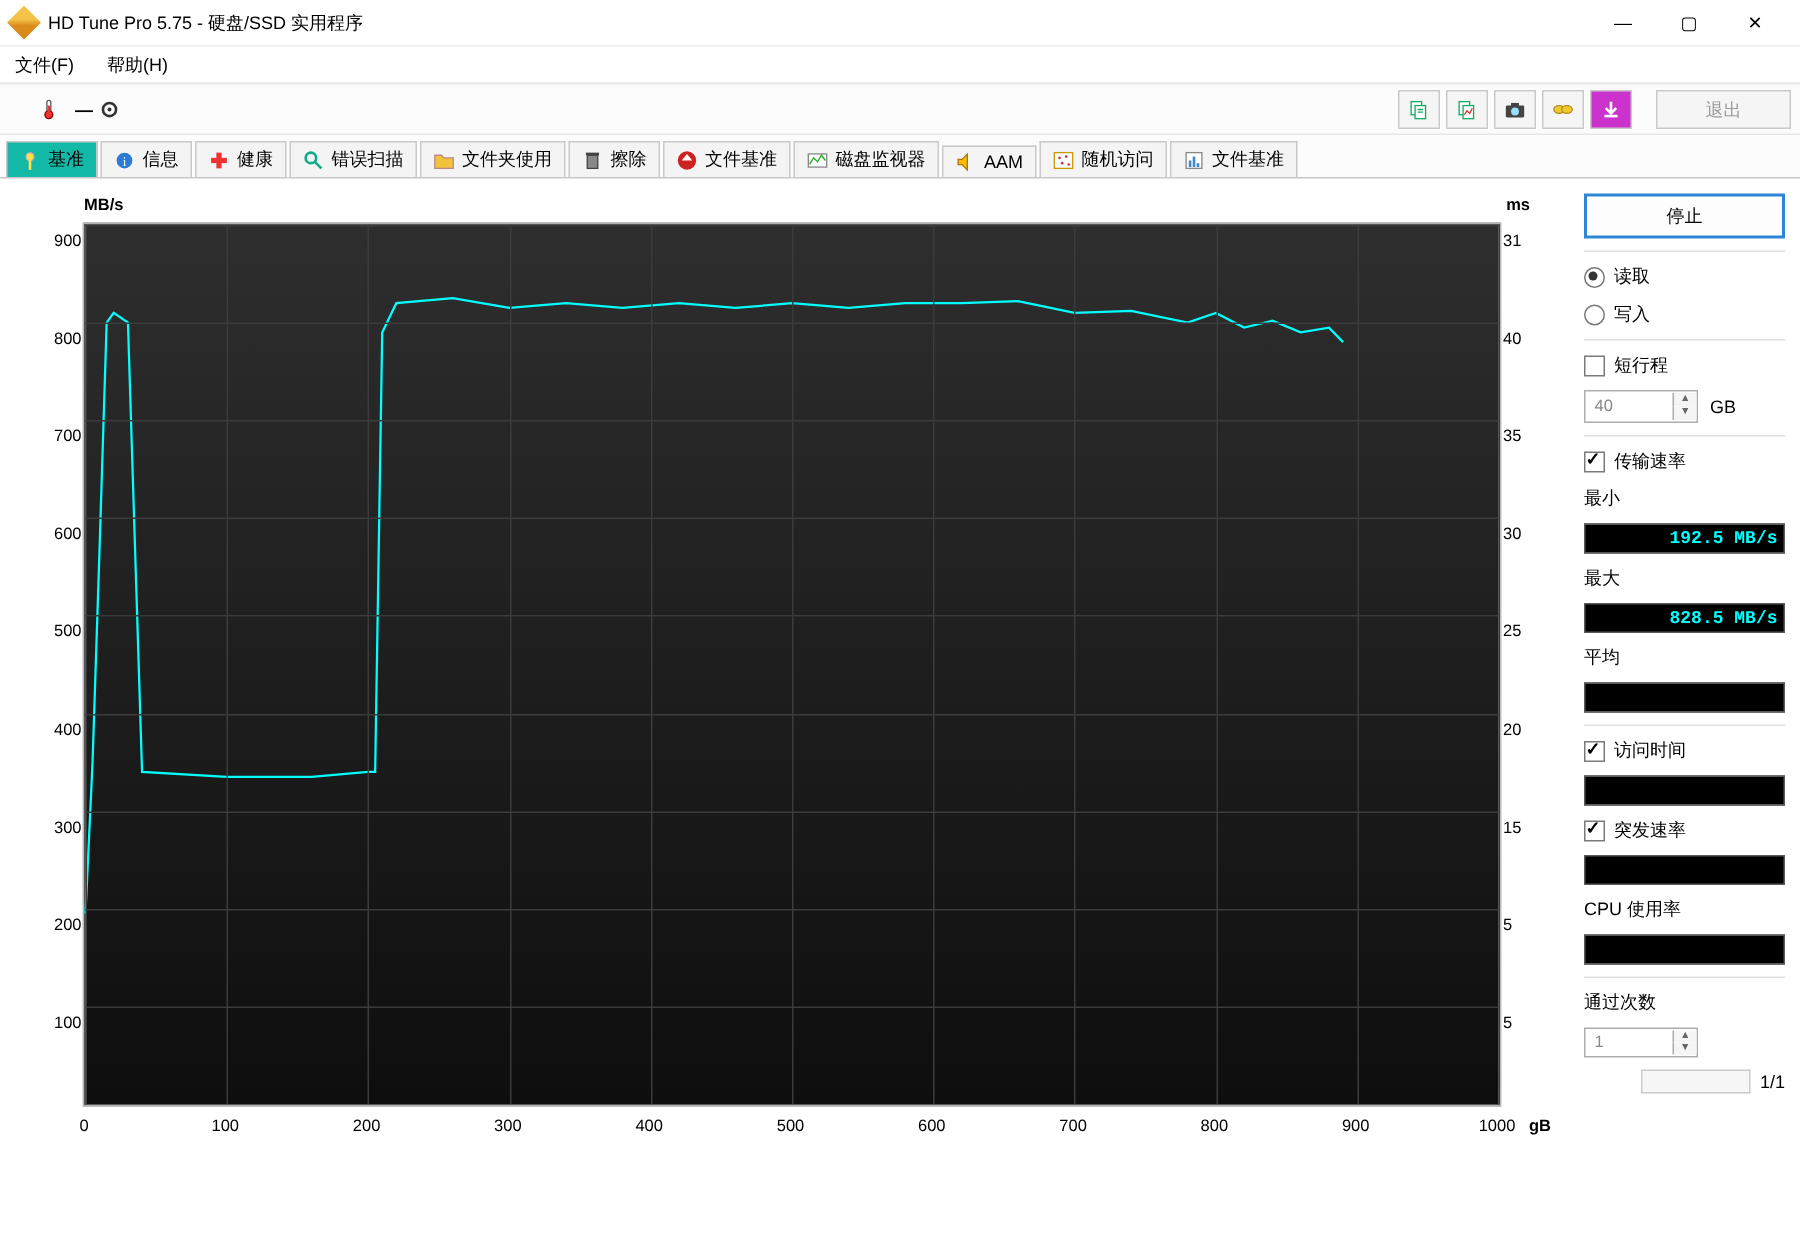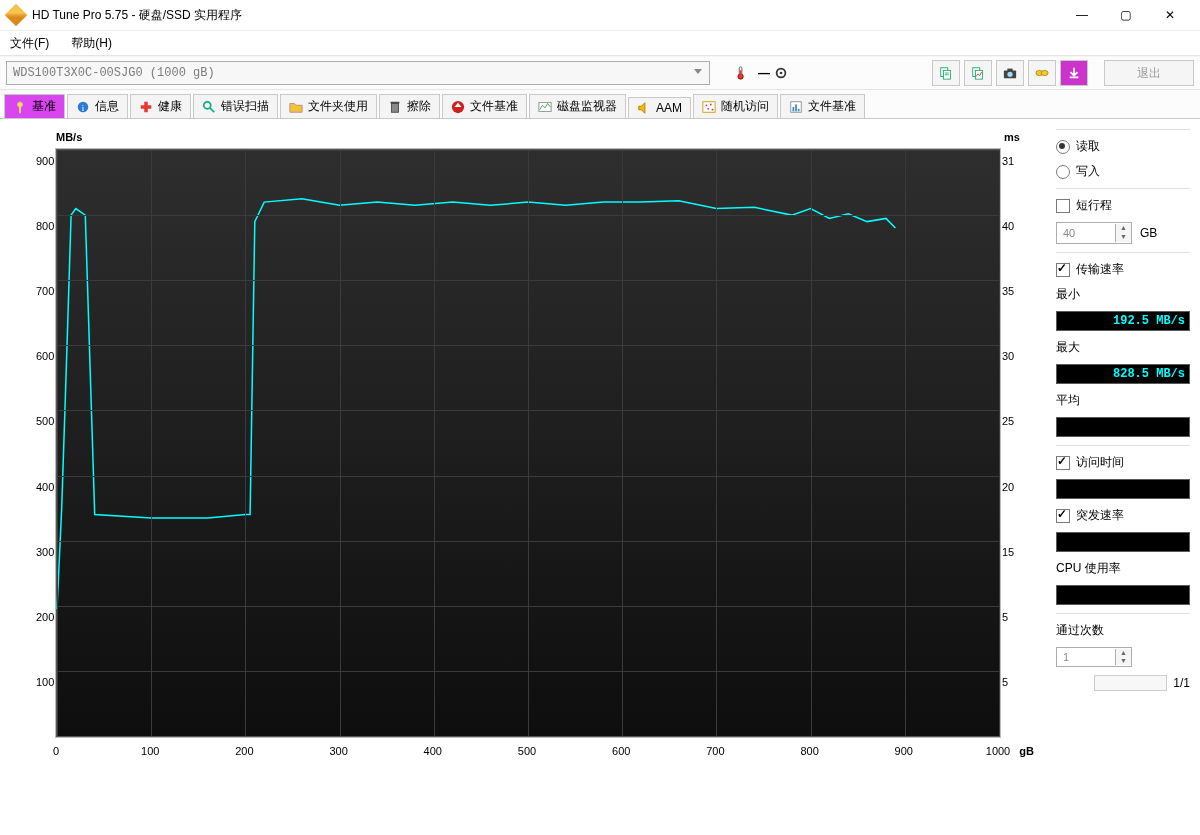--- a/index.html
+++ b/index.html
@@ -95,21 +95,21 @@
   display: flex; align-items: center;
   padding: 3px 8px;
   border: 1px solid #c9c9c9;
   border-bottom: none;
   background: #f4f4f4;
   margin-right: 2px;
   gap: 5px;
   font-size: 12px;
 }
 .tab.active {
-  background: #d946ef;
+  background: #14b8a6;
   position: relative;
   align-items: flex-end;
 }
 .tab .ticon { width:14px; height:14px; display:inline-block; }
 
 .content {
   display: flex;
   padding: 10px;
   gap: 10px;
 }
@@ -212,24 +212,20 @@
   <span class="win-btn">▢</span>
   <span class="win-btn">✕</span>
 </div>
 
 <div class="menubar">
   <span class="menu-item">文件(F)</span>
   <span class="menu-item">帮助(H)</span>
 </div>
 
 <div class="toolbar">
-  <div class="drive-select">
-    <span>WDS100T3X0C-00SJG0 (1000 gB)</span>
-    <span class="chevron"></span>
-  </div>
   <div style="width:10px"></div>
   <span class="toolbar-btn" style="border:none;background:none">
     <svg class="ico" viewBox="0 0 16 16">
         <rect x="6" y="1" width="3" height="9" rx="1.5" fill="#fff" stroke="#555"></rect>
         <circle cx="7.5" cy="12" r="3" fill="#e33" stroke="#800"></circle>
         <rect x="6.5" y="5" width="2" height="6" fill="#e33"></rect>
       </svg>
   </span>
   <span style="font-weight:bold;">—</span>
   <span>
@@ -417,20 +413,21 @@
       <span class="chart-tick-yr" style="top: 410.667px;">15</span>
       <span class="chart-tick-yr" style="top: 345.556px;">20</span>
       <span class="chart-tick-yr" style="top: 280.444px;">25</span>
       <span class="chart-tick-yr" style="top: 215.333px;">30</span>
       <span class="chart-tick-yr" style="top: 150.222px;">35</span>
       <span class="chart-tick-yr" style="top: 85.1111px;">40</span>
       <span class="chart-tick-yr" style="top: 20px;">31</span>
     </div>
 
   <div class="sidebar">
+    <div class="btn">停止</div>
     <div class="hr"></div>
     <div class="radio sel">
         <span class="b"></span>
         <span>读取</span>
       </div>
     <div class="radio">
         <span class="b"></span>
         <span>写入</span>
       </div>
     <div class="hr"></div>

